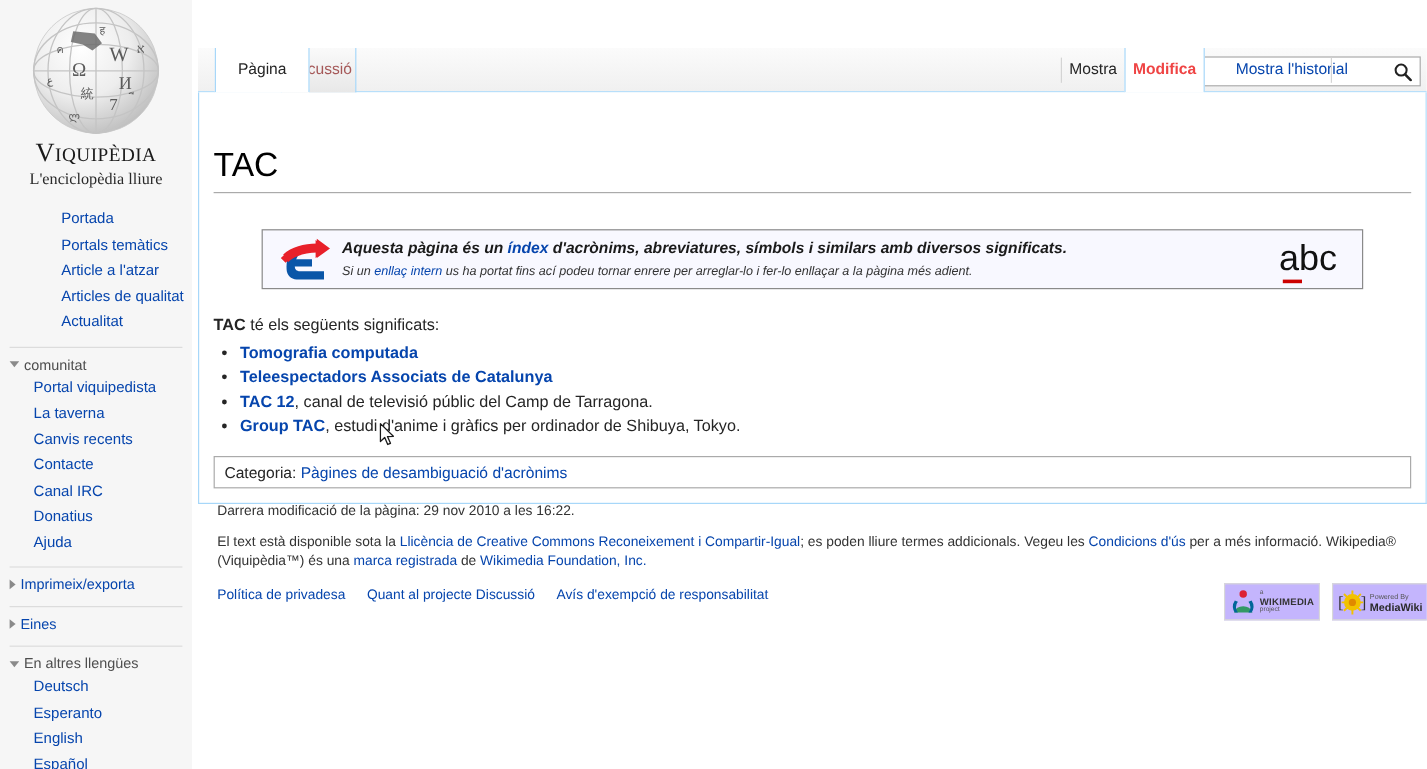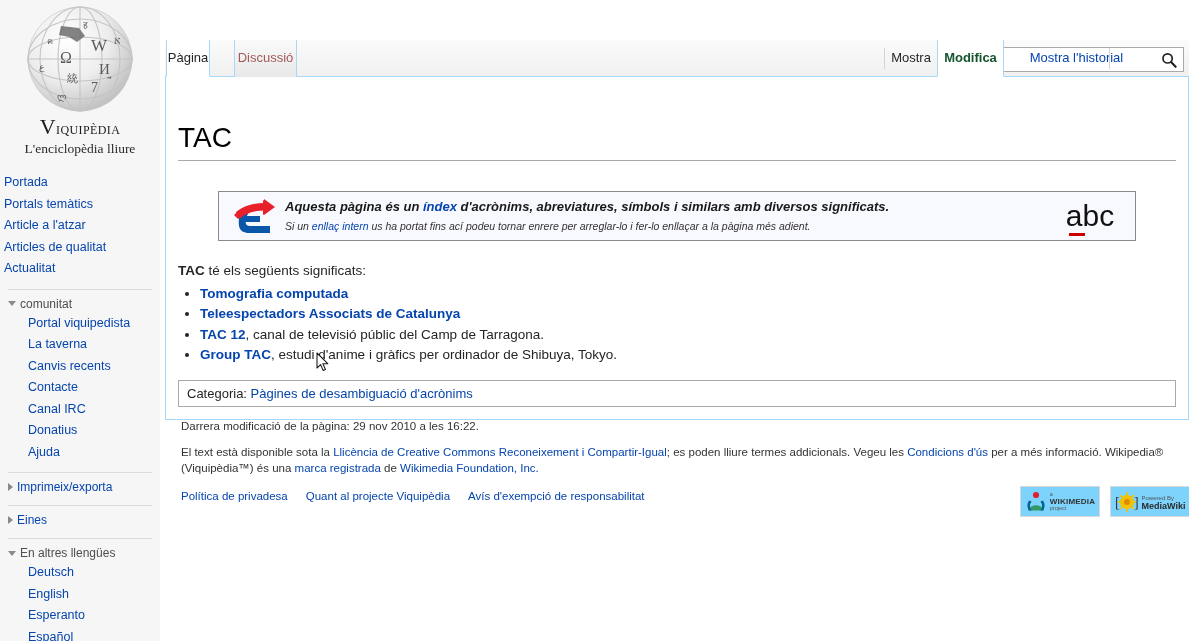--- a/index.html
+++ b/index.html
@@ -30,21 +30,21 @@
     position: absolute; left: 0; top: 0; width: 160px; height: 641px;
     background: #f6f6f6;
   }
   #logo-wrap { position:absolute; left:0; top:4px; width:160px; height:155px; text-align:center; }
   .globe { width:122px; height:110px; margin:0 auto; display:block; }
   .wordmark {
     font-family: "Liberation Serif", serif;
     font-size: 22px; letter-spacing: 0.4px; color:#1a1a1a;
     margin-top: 2px; line-height: 1;
   }
-  .wordmark .sm { font-size: 12px; }
+  .wordmark .sm { font-size: 16px; }
   .tagline {
     font-family: "Liberation Serif", serif;
     font-size: 13.5px; color:#2a2a2a; margin-top: 3px;
   }
 
   #sidebar { position:absolute; left:0; top:172px; width:160px; }
   .portlet { margin-bottom: 2px; padding-bottom: 4px; }
   .portlet-head {
     display:flex; align-items:center; gap:4px;
     color:#4d4d4d; font-size:12px; padding: 4px 0 2px 8px; cursor:pointer;
@@ -52,21 +52,21 @@
   .tri { width:0;height:0; display:inline-block; }
   .tri.down { border-left:4.5px solid transparent; border-right:4.5px solid transparent; border-top:5px solid #8a8a8a; }
   .tri.right { border-top:4.5px solid transparent; border-bottom:4.5px solid transparent; border-left:5px solid #8a8a8a; }
   .portlet-head.collapsed .lbl { color:#0645ad; }
   ul.nav-list { list-style:none; margin:0; padding:0; }
   ul.nav-list li { padding: 1px 0; }
   ul.nav-list a {
     color:#0645ad; text-decoration:none; font-size:12.5px;
     display:block; padding-left: 16px; line-height: 19.5px;
   }
-  ul.nav-list.top a { padding-left: 4px; }
+  ul.nav-list.top a { padding-left: 4px; margin-left: 47px; }
   ul.nav-list.sub a { padding-left: 28px; }
   .divider-line { height:1px; background:#dcdcdc; margin: 5px 8px 3px 8px; }
 
   
   #right-pane { position:absolute; left:160px; top:0; width:1029px; height:641px; background:#fff; }
 
   
   #tabs-row {
     position:absolute; left:0; top:22px; width:1029px; height:55px;
   }
@@ -85,23 +85,23 @@
     border-bottom:1px solid #fff; color:#252525; z-index:3;
   }
   .tab.unselected {
     background: linear-gradient(to bottom,#fafafa 0%,#e8e8e8 100%);
     border-left:1px solid #a7d7f9; border-right:1px solid #a7d7f9;
     color:#0645ad; z-index:2;
   }
   .tab.redlink { color:#a55858; }
   .tab.plain { background:transparent; border:none; color:#0645ad; z-index:2; }
   .tab.plain.current { color:#252525; }
-  .tab.bold { font-weight:bold; color:#14532d; }
-
-  #tab-pagina   { left:6px;   width:44px; }
+  .tab.bold { font-weight:bold; color:#ef4444; }
+
+  #tab-pagina   { left:19px;   width:79px; }
   #tab-discussio{ left:74px;  width:63px;text-align:center; }
   #tab-mostra   { left:725px; width:52px; }
   #tab-modifica { left:777px; width:67px; }
   #tab-historial{ left:840px; width:105px;margin-left:24px; }
 
   .tab-sep {
     position:absolute; top:26px; height:21px; width:1px; background:#d4d4d4; z-index:4;
   }
 
   
@@ -166,21 +166,21 @@
 
   
   #footer { position:absolute; left:11px; top:420px; width:1024px; padding:0 10px; }
   .f-lastmod { font-size:11.5px; color:#333; margin:0 0 12px 0; }
   .f-copy { font-size:11.5px; color:#333; line-height:16px; margin:0 0 14px 0; max-width:1010px; }
   .f-copy a { color:#0645ad; text-decoration:none; }
   .f-links { display:flex; gap:18px; font-size:11.5px; }
   .f-links a { color:#0645ad; text-decoration:none; }
 
   .f-badges { position:absolute; right:5px; top:66px; display:flex; gap:10px; }
-  .badge { width:80px; height:31px; border:1px solid #d8d8d8; background:#7dd3fc;
+  .badge { width:80px; height:31px; border:1px solid #d8d8d8; background:#c4b5fd;
            display:flex; align-items:center; justify-content:center; gap:3px; padding:0 3px;}
   .badge .btxt { font-size:6.5px; line-height:7px; color:#333; text-align:left; }
   .badge .btxt .big { font-size:8px; font-weight:bold; letter-spacing:0.2px; display:block; }
   .badge .btxt .tiny { font-size:5.5px; display:block; color:#555; }
   .badge .btxt2 { font-size:7px; line-height:8px; color:#333; }
   .badge .btxt2 .mw { font-size:9px; font-weight:bold; color:#2a2a2a; display:block; }
 
   
   #cursor { position:absolute; left:316px; top:352px; width:14px; height:20px; pointer-events:none; z-index:99; }
 </style>
@@ -310,24 +310,24 @@
         <div class="portlet">
           <div class="portlet-head">
             <span class="tri down"></span>
             <span class="lbl">En altres llengües</span>
           </div>
           <ul class="nav-list sub">
             <li>
               <a href="#">Deutsch</a>
             </li>
             <li>
+              <a href="#">Esperanto</a>
+            </li>
+            <li>
               <a href="#">English</a>
-            </li>
-            <li>
-              <a href="#">Esperanto</a>
             </li>
             <li>
               <a href="#">Español</a>
             </li>
           </ul>
         </div>
       </div>
   </div>
 
   <div id="right-pane">
@@ -407,21 +407,21 @@
       </div>
     </div>
 
     <div id="footer">
       <div class="f-lastmod">Darrera modificació de la pàgina: 29 nov 2010 a les 16:22.</div>
       <div class="f-copy">
         <span>El text està disponible sota la </span><a href="#">Llicència de Creative Commons Reconeixement i Compartir-Igual</a><span>; es poden lliure termes addicionals. Vegeu les </span><a href="#">Condicions d'ús</a><span> per a més informació. Wikipedia® (Viquipèdia™) és una </span><a href="#">marca registrada</a><span> de </span><a href="#">Wikimedia Foundation, Inc.</a>
       </div>
       <div class="f-links" id="footer-links">
           <a href="#">Política de privadesa</a>
-          <a href="#">Quant al projecte Viquipèdia</a>
+          <a href="#">Quant al projecte Discussió</a>
           <a href="#">Avís d'exempció de responsabilitat</a>
         </div>
 
       <div class="f-badges">
         <div class="badge">
           <svg width="22" height="22" viewBox="0 0 22 22">
             <circle cx="11" cy="4" r="3.1" fill="#d23"></circle>
             <path d="M3.2 19.5 A8.4 8.4 0 0 1 18.8 19.5 Z" fill="#396"></path>
             <path d="M4 9.5 A9.2 9.2 0 0 0 4 19.5 L6.6 19.5 A7 7 0 0 1 6.6 10.5 Z" fill="#069"></path>
             <path d="M18 9.5 A9.2 9.2 0 0 1 18 19.5 L15.4 19.5 A7 7 0 0 0 15.4 10.5 Z" fill="#069"></path>

